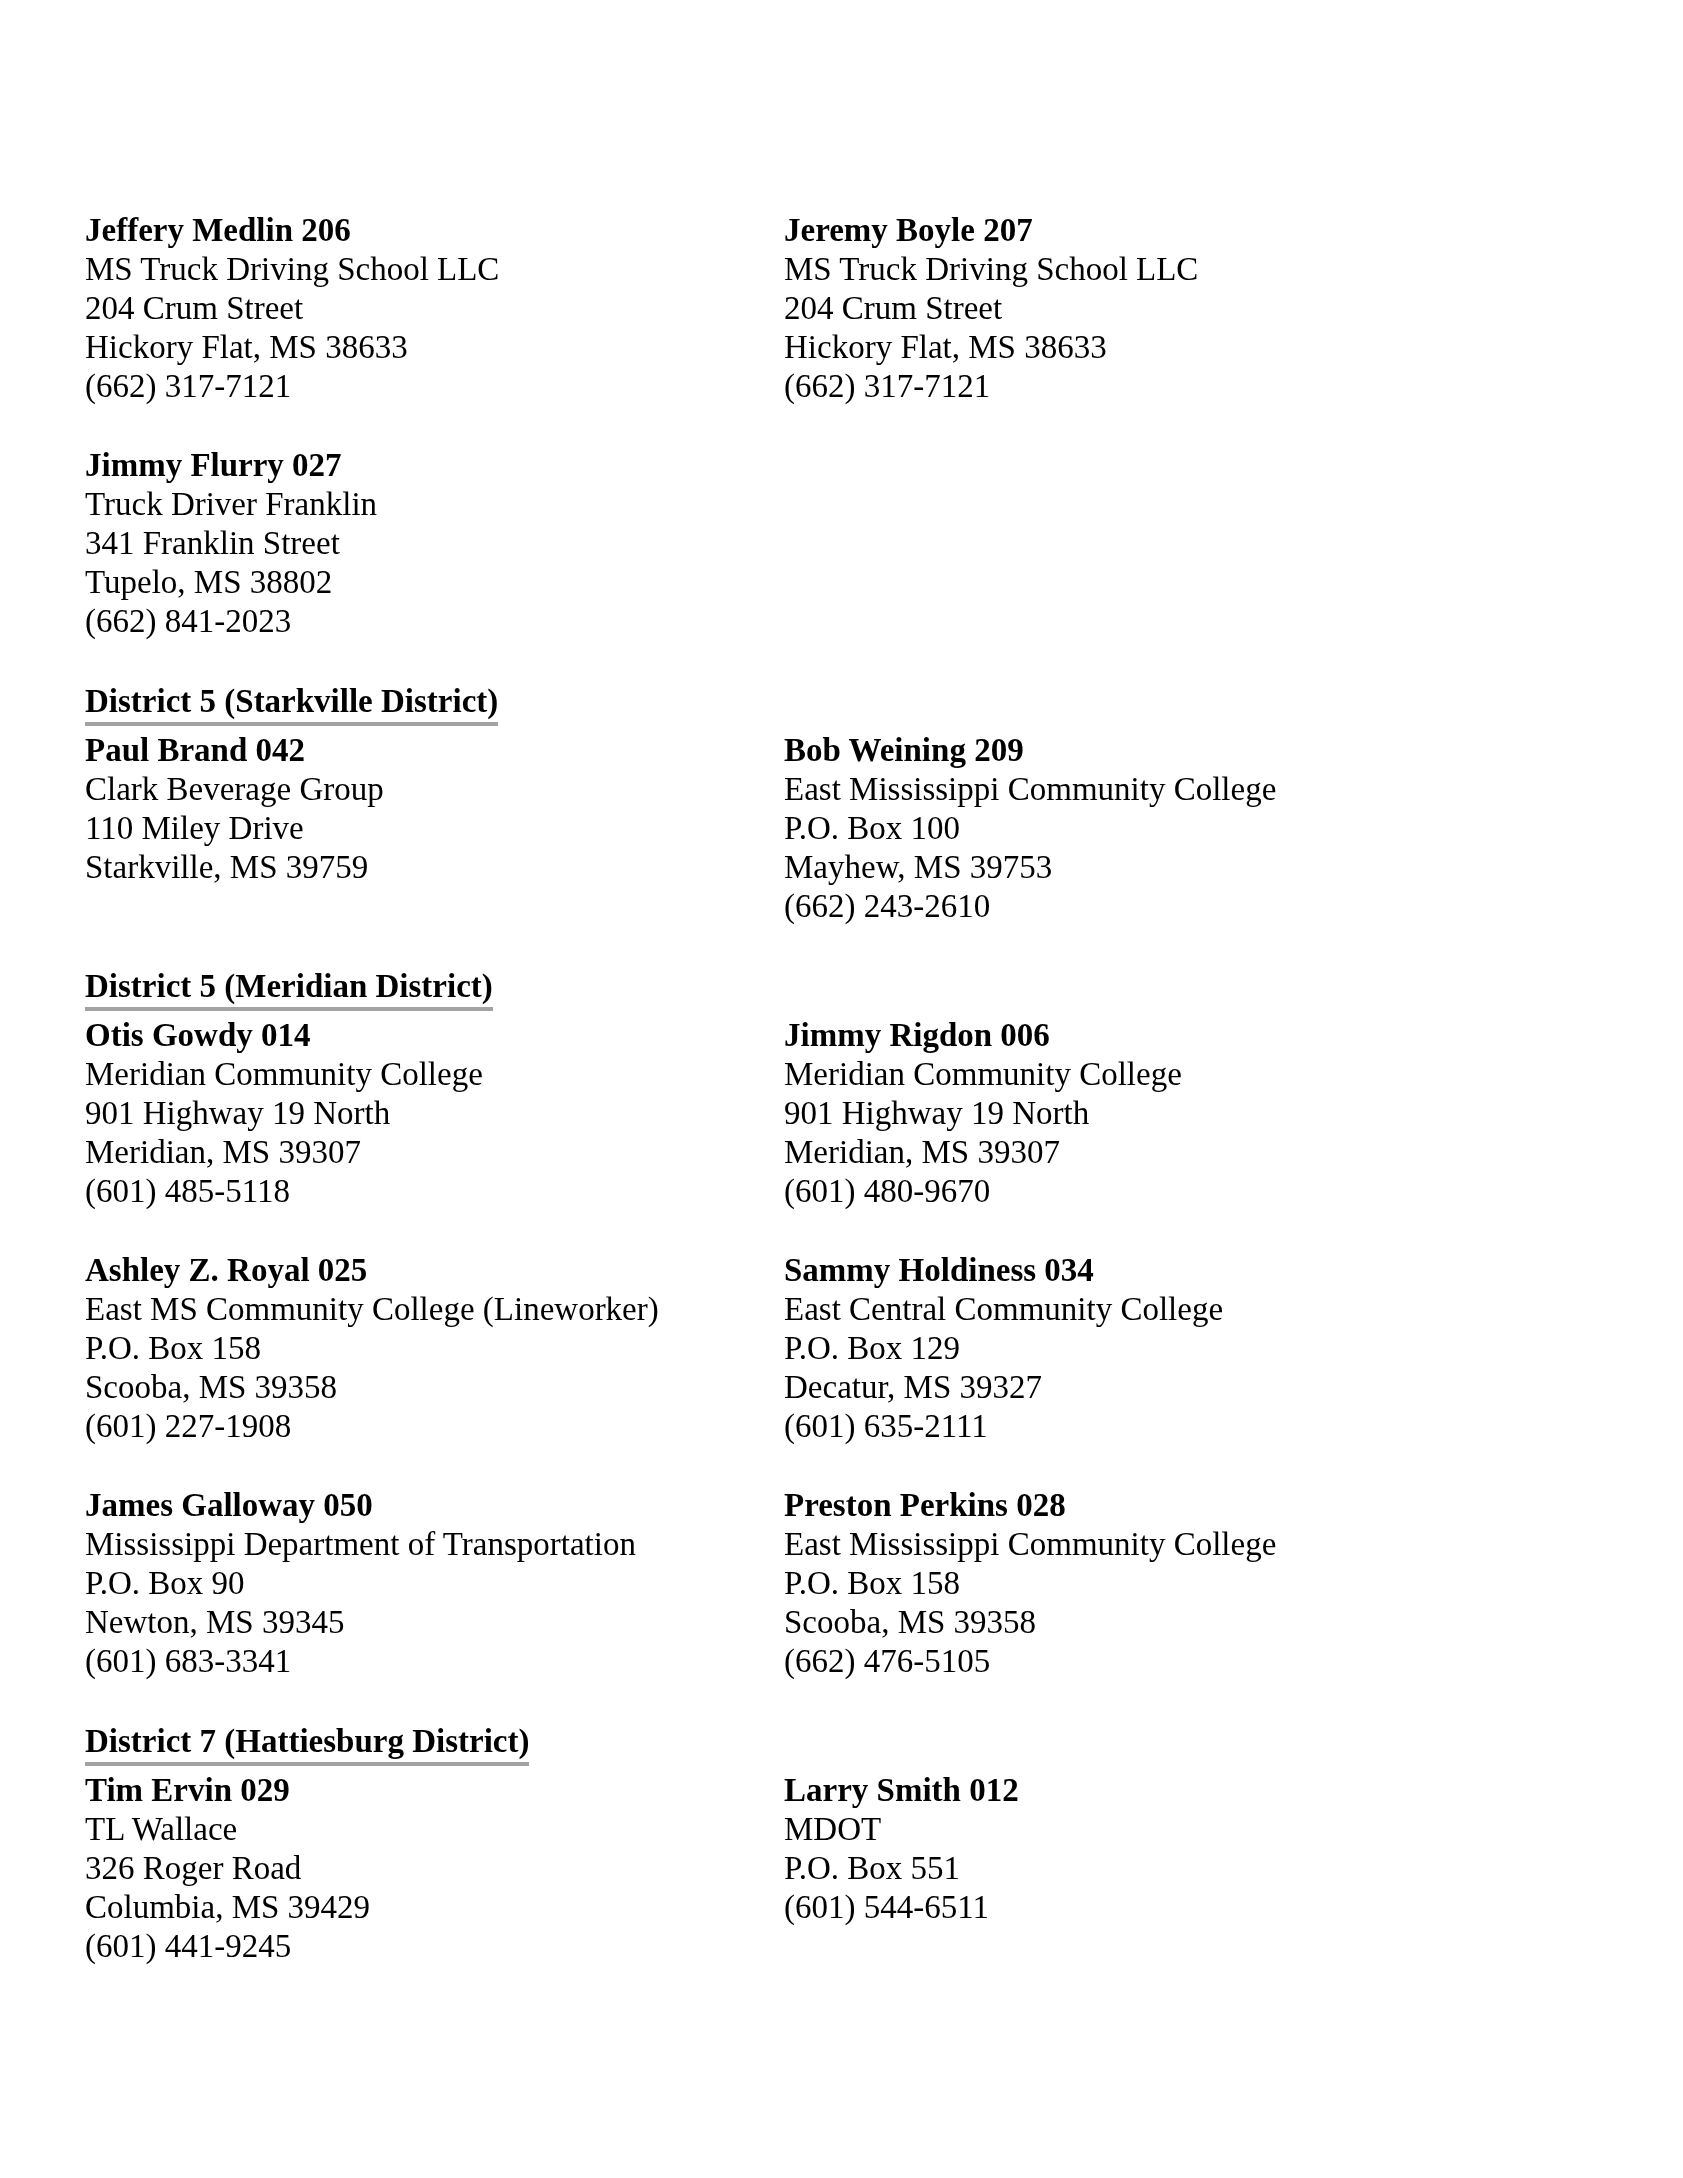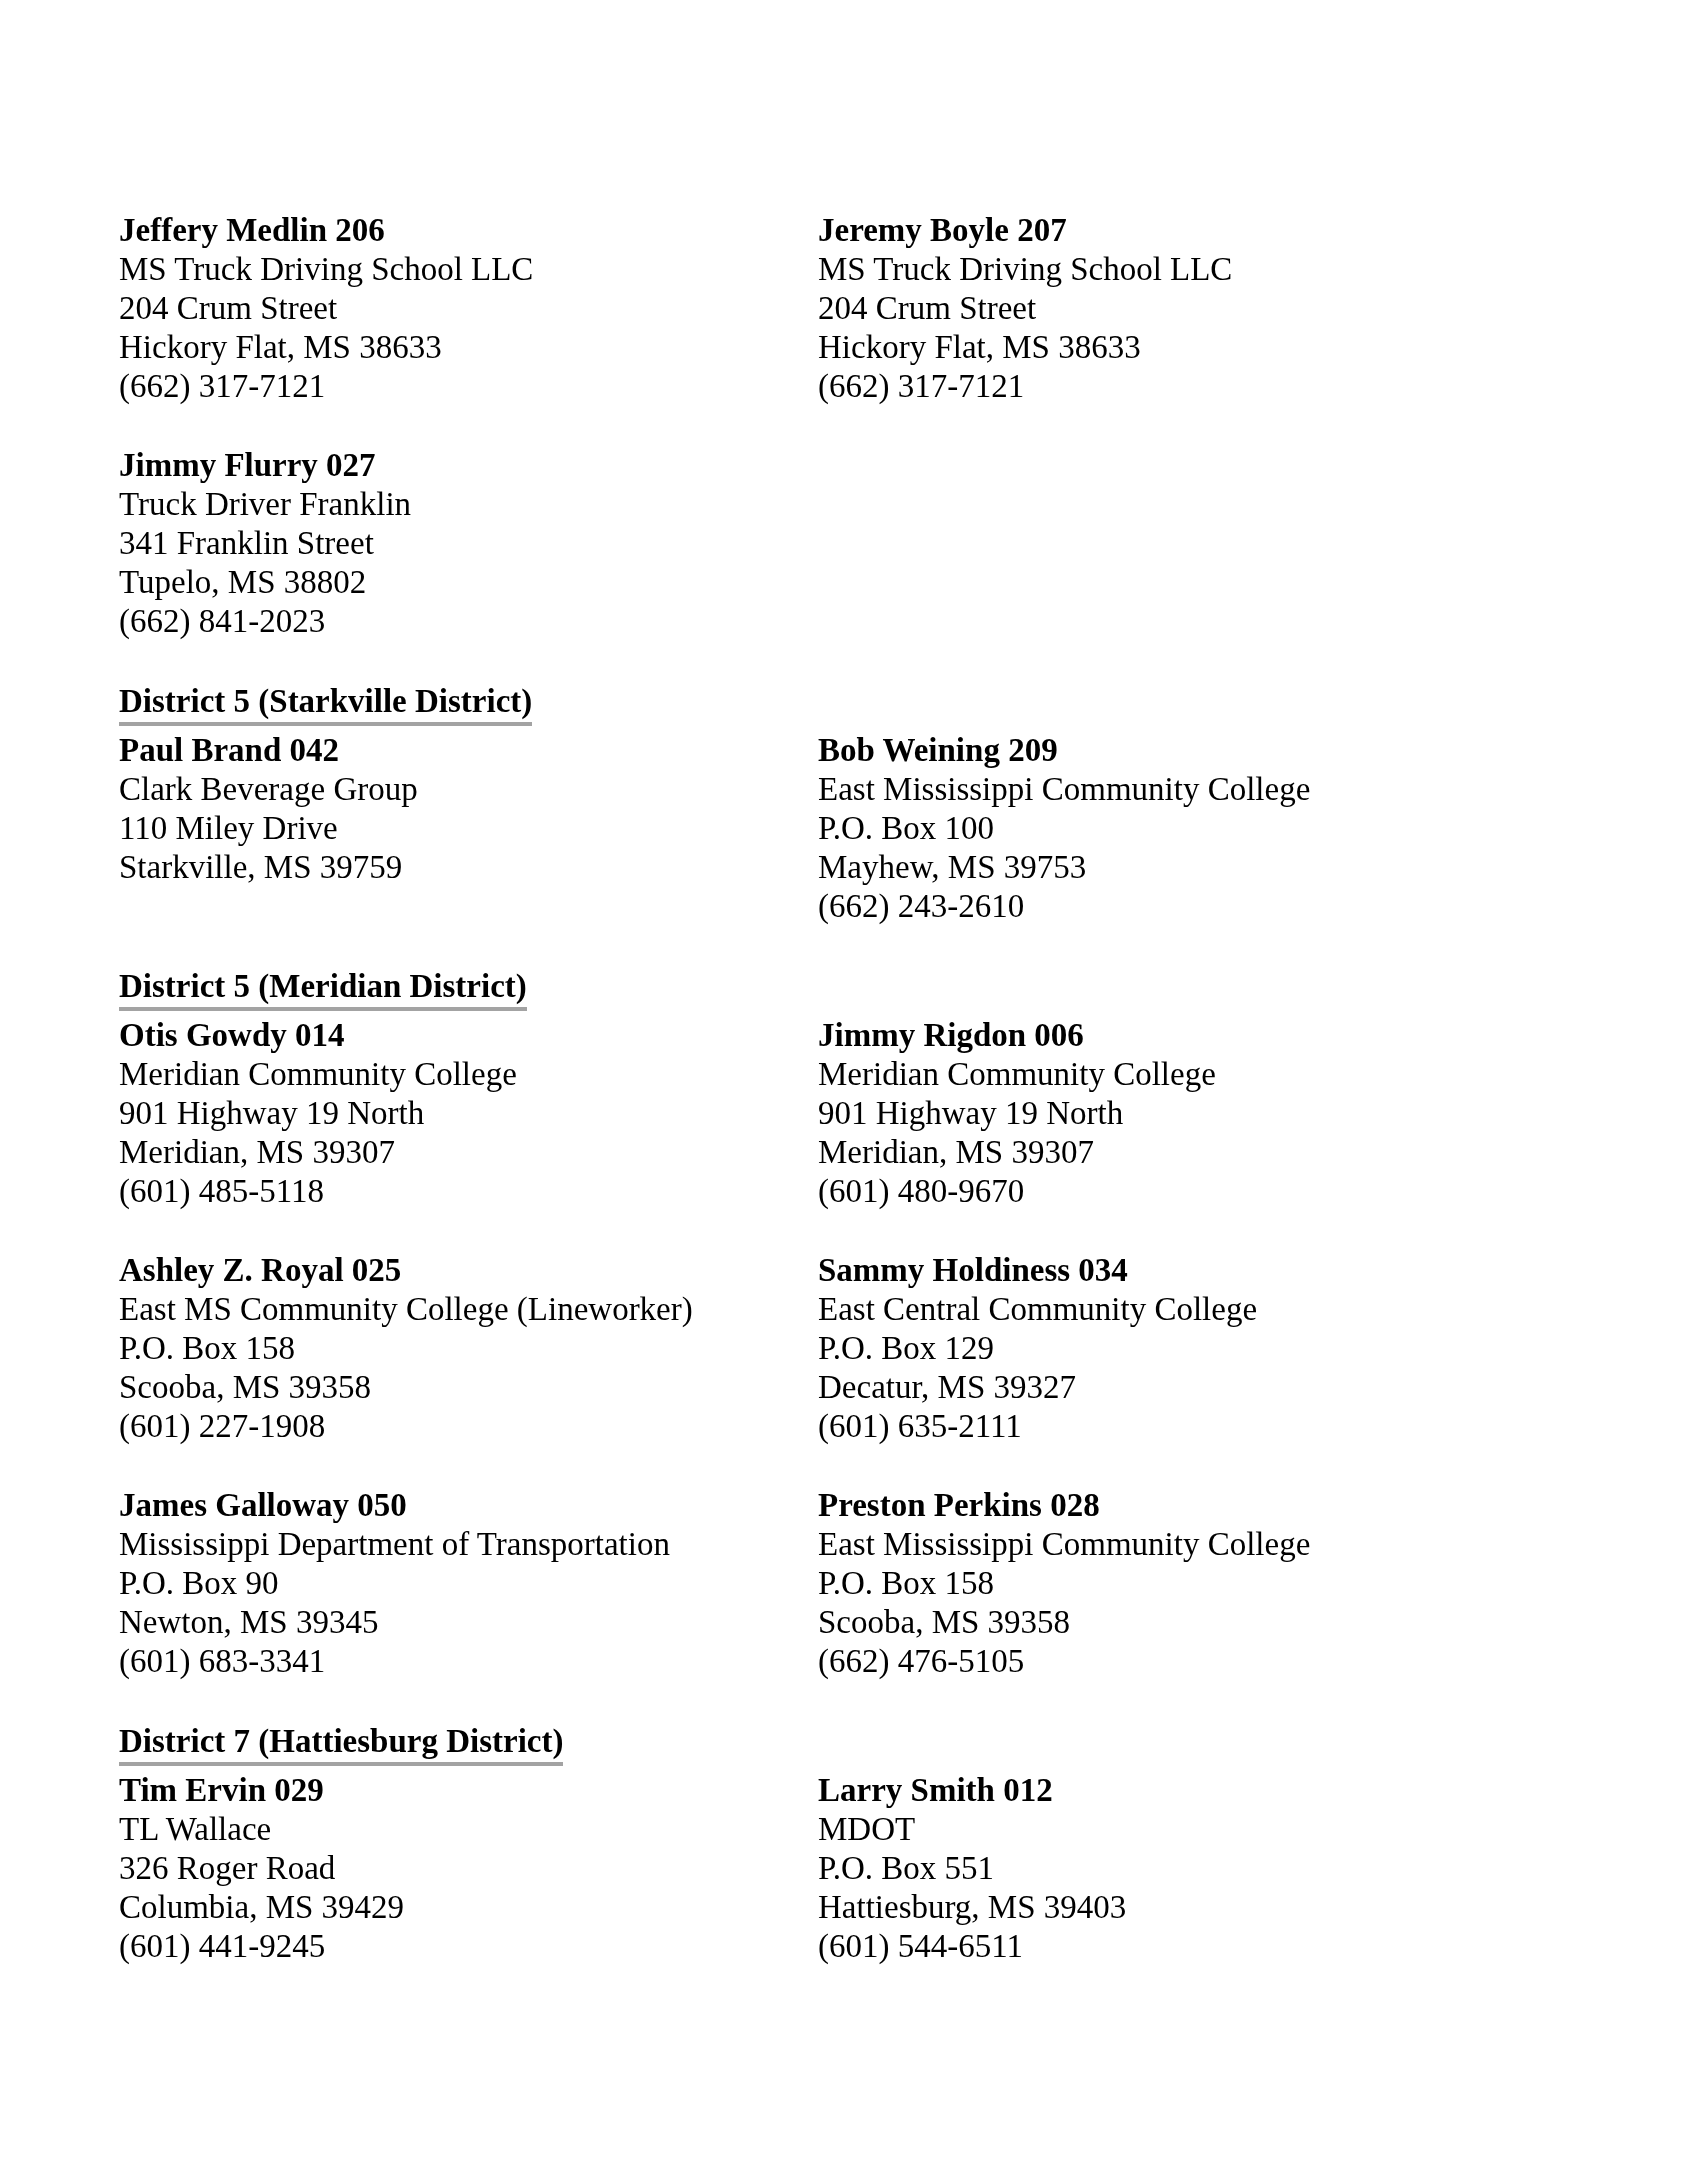--- a/index.html
+++ b/index.html
@@ -8,21 +8,21 @@
     background: #ffffff;
   }
   body {
     width: 1683px;
     height: 2178px;
     font-family: "Liberation Serif", serif;
     color: #000000;
     overflow: hidden;
   }
   .page {
-    padding: 211px 50px 0 119px;
+    padding: 211px 50px 0 85px;
     box-sizing: border-box;
     width: 1524px;
   }
   .row {
     display: flex;
     align-items: flex-start;
     margin-bottom: 40px;
   }
   .cell-left {
     flex: 0 0 699px;
@@ -178,20 +178,19 @@
         <div class="name">Tim Ervin 029</div>
         <div class="line">TL Wallace</div>
         <div class="line">326 Roger Road</div>
         <div class="line">Columbia, MS 39429</div>
         <div class="line">(601) 441-9245</div>
       </div>
       <div class="cell-right">
         <div class="name">Larry Smith 012</div>
         <div class="line">MDOT</div>
         <div class="line">P.O. Box 551</div>
-        <div class="line">Hattiesburg, MS 39403</div>
         <div class="line">(601) 544-6511</div>
       </div>
     </div>
   </div>
 
 </div>
 
 
 </body></html>

